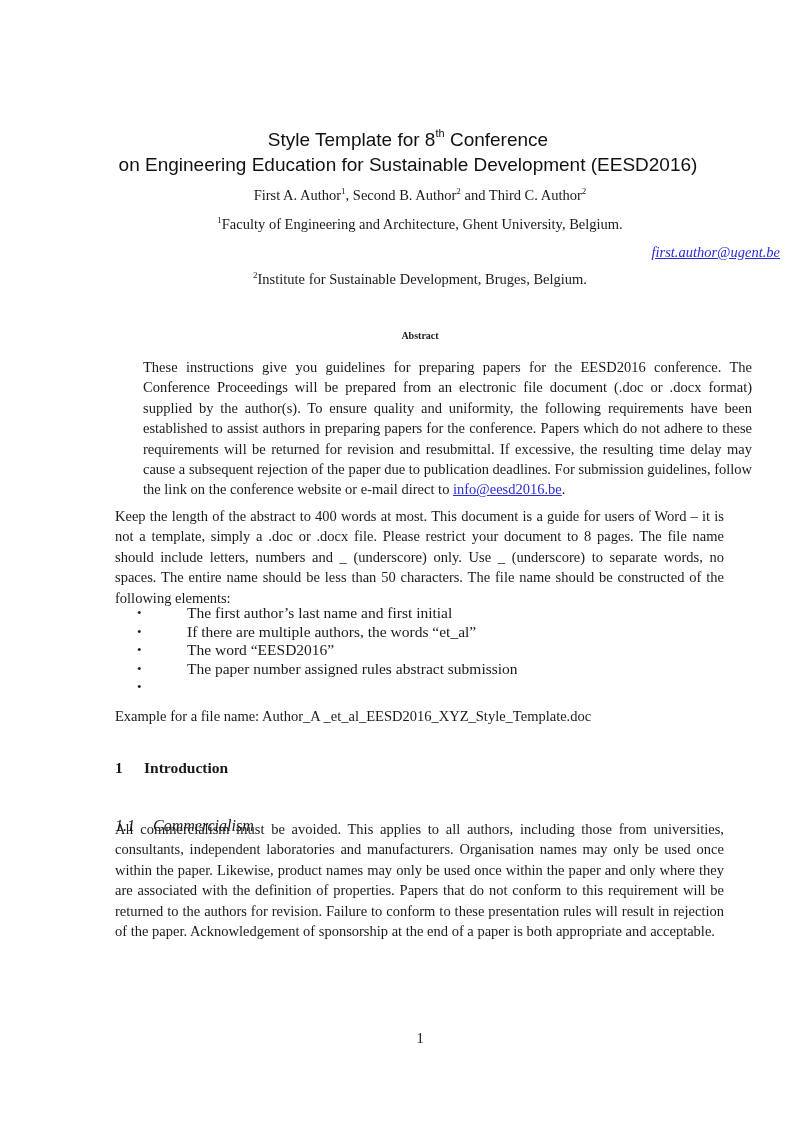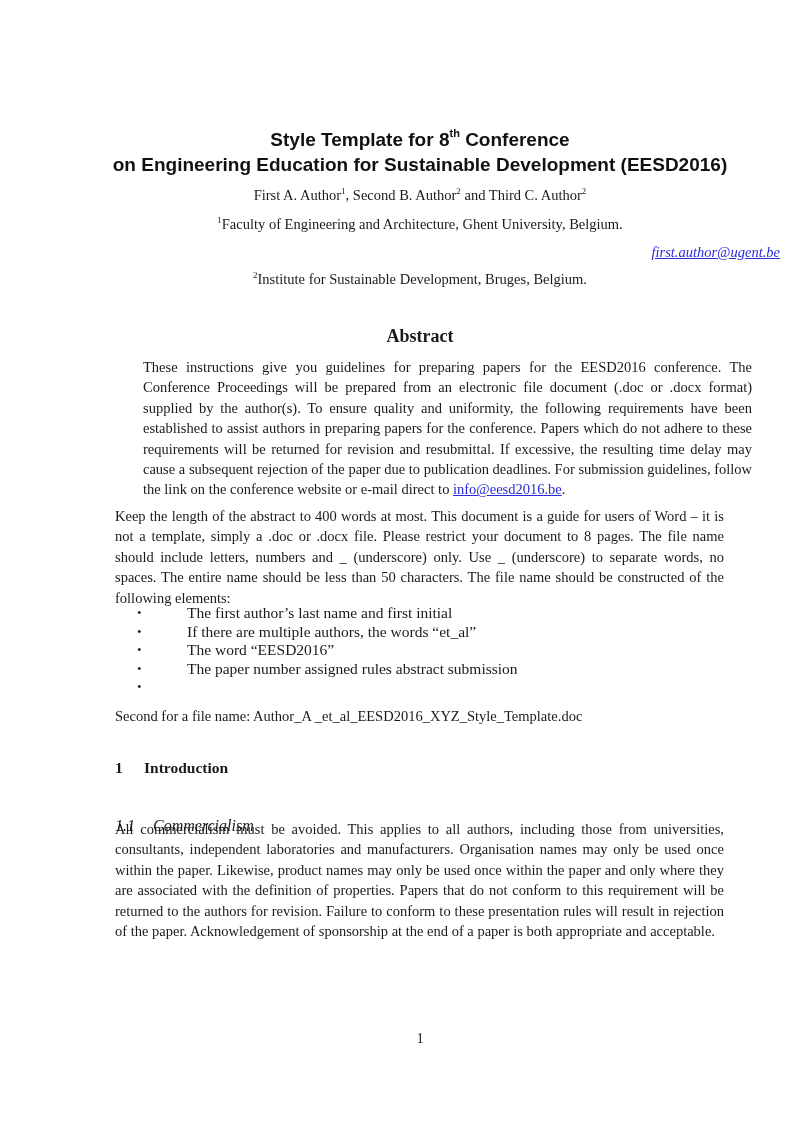--- a/index.html
+++ b/index.html
@@ -1,35 +1,35 @@
 <!DOCTYPE html>
 <html><head>
   <meta charset="utf-8">
   <style>
     html, body { margin: 0; padding: 0; background: #ffffff; }
     body { width: 800px; height: 1132px; position: relative; overflow: hidden; color: #1a1a1a; }
     .page { position: absolute; left: 0; top: 0; width: 800px; height: 1132px; background: #fff; }
     .serif { font-family: "Liberation Serif", "DejaVu Serif", serif; }
     .sans { font-family: "Liberation Sans", "DejaVu Sans", sans-serif; }
 
-    .title { position: absolute; left: 60px; width: 720px; text-align: center; font-weight: bold; font-size: 19px; line-height: 24px; letter-spacing: 0px; color: #111; }
+    .title { position: absolute; left: 48px; width: 720px; text-align: center; font-weight: normal; font-size: 19px; line-height: 24px; letter-spacing: 0px; color: #111; }
     .title1 { top: 128px; }
     .title2 { top: 153px; }
     .title sup { font-size: 11px; position: relative; top: -2px; vertical-align: super; line-height: 0; }
 
     .center-line { position: absolute; left: 60px; width: 720px; text-align: center; font-size: 14.5px; line-height: 18px; }
     .authors { top: 186px; }
     .affil1 { top: 215px; }
     .email { top: 243px; text-align: right; }
     .affil2 { top: 270px; }
     .center-line sup { font-size: 9px; vertical-align: super; line-height: 0; }
     a.link { color: #2a2ad8; text-decoration: underline; }
     .email a { font-style: italic; }
 
-    .abstract-heading { position: absolute; left: 60px; width: 720px; top: 326px; text-align: center; font-weight: bold; font-size: 18px; line-height: 20px; }
+    .abstract-heading { position: absolute; left: 60px; width: 720px; top: 326px; text-align: center; font-weight: bold; font-size: 10px; line-height: 20px; }
 
     .para { position: absolute; left: 115px; width: 609px; font-size: 14.5px; line-height: 20.4px; text-align: justify; hyphens: none; }
     .para-abstract1 { top: 357px; margin-left: 28px; }
     .para-abstract2 { top: 506px; }
     .para-example { top: 706px; width: 620px; text-align: left; }
     .para-commercial { top: 819px; }
 
     .bullets { position: absolute; left: 115px; top: 604px; width: 600px; margin: 0; padding: 0; list-style: none; font-size: 15.5px; line-height: 18.5px; }
     .bullets li { position: relative; padding-left: 72px; }
     .bullets li .bullet { position: absolute; left: 22px; top: 0; font-size: 13px; }
@@ -64,21 +64,21 @@
   <div class="para para-abstract2 serif">Keep the length of the abstract to 400 words at most. This document is a guide for users of Word – it is not a template, simply a .doc or .docx file. Please restrict your document to 8 pages. The file name should include letters, numbers and _ (underscore) only. Use _ (underscore) to separate words, no spaces. The entire name should be less than 50 characters. The file name should be constructed of the following elements:</div>
 
   <ul class="bullets serif">
     <li><span class="bullet">•</span><span>The first author’s last name and first initial</span></li>
     <li><span class="bullet">•</span><span>If there are multiple authors, the words “et_al”</span></li>
     <li><span class="bullet">•</span><span>The word “EESD2016”</span></li>
     <li><span class="bullet">•</span><span>The paper number assigned rules abstract submission</span></li>
     <li><span class="bullet">•</span></li>
   </ul>
 
-  <div class="para para-example serif">Second for a file name: Author_A _et_al_EESD2016_XYZ_Style_Template.doc</div>
+  <div class="para para-example serif">Example for a file name: Author_A _et_al_EESD2016_XYZ_Style_Template.doc</div>
 
   <div class="h1 serif"><span class="num">1</span><span>Introduction</span></div>
 
   <div class="h2 serif"><span class="num">1.1</span><span>Commercialism</span></div>
 
   <div class="para para-commercial serif">All commercialism must be avoided. This applies to all authors, including those from universities, consultants, independent laboratories and manufacturers. Organisation names may only be used once within the paper. Likewise, product names may only be used once within the paper and only where they are associated with the definition of properties. Papers that do not conform to this requirement will be returned to the authors for revision. Failure to conform to these presentation rules will result in rejection of the paper. Acknowledgement of sponsorship at the end of a paper is both appropriate and acceptable.</div>
 
   <div class="page-number serif">1</div>
 
 </div>

